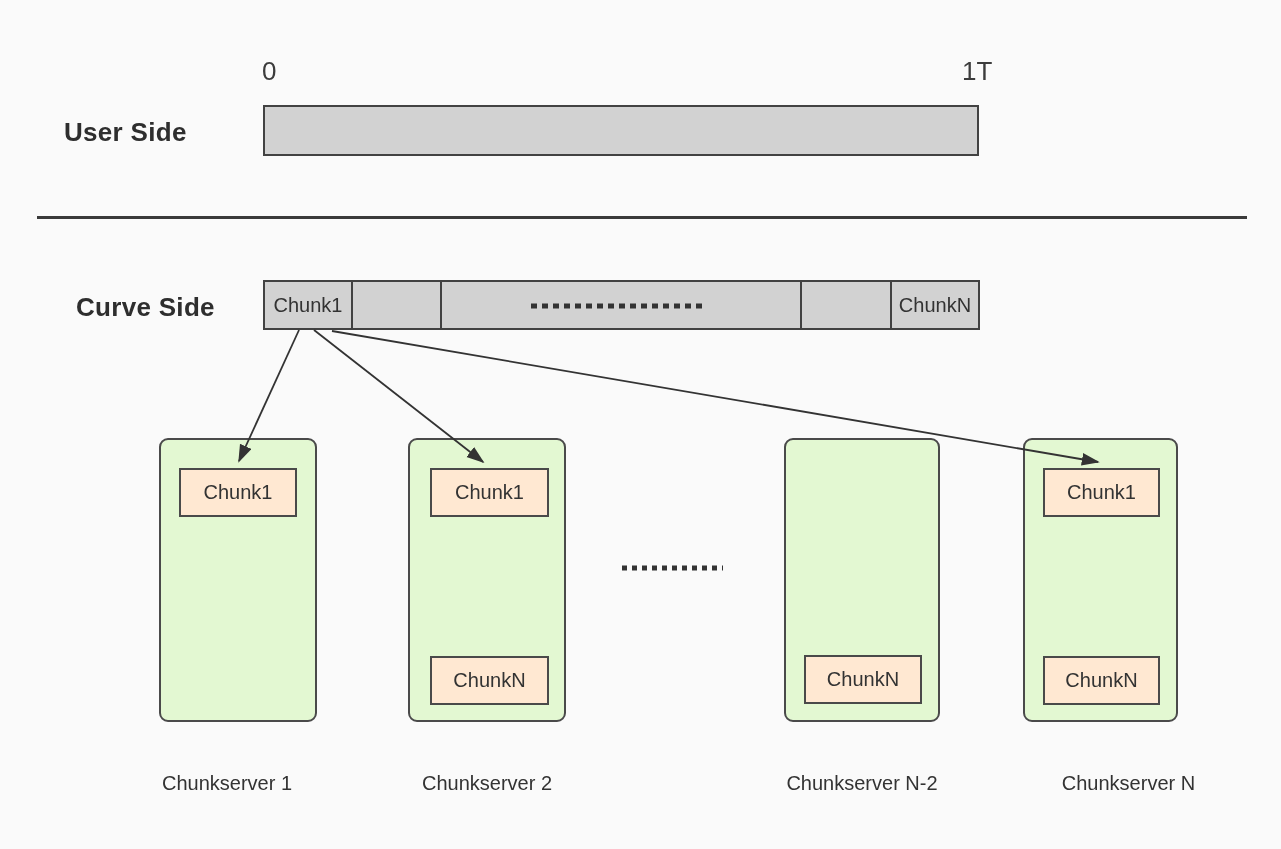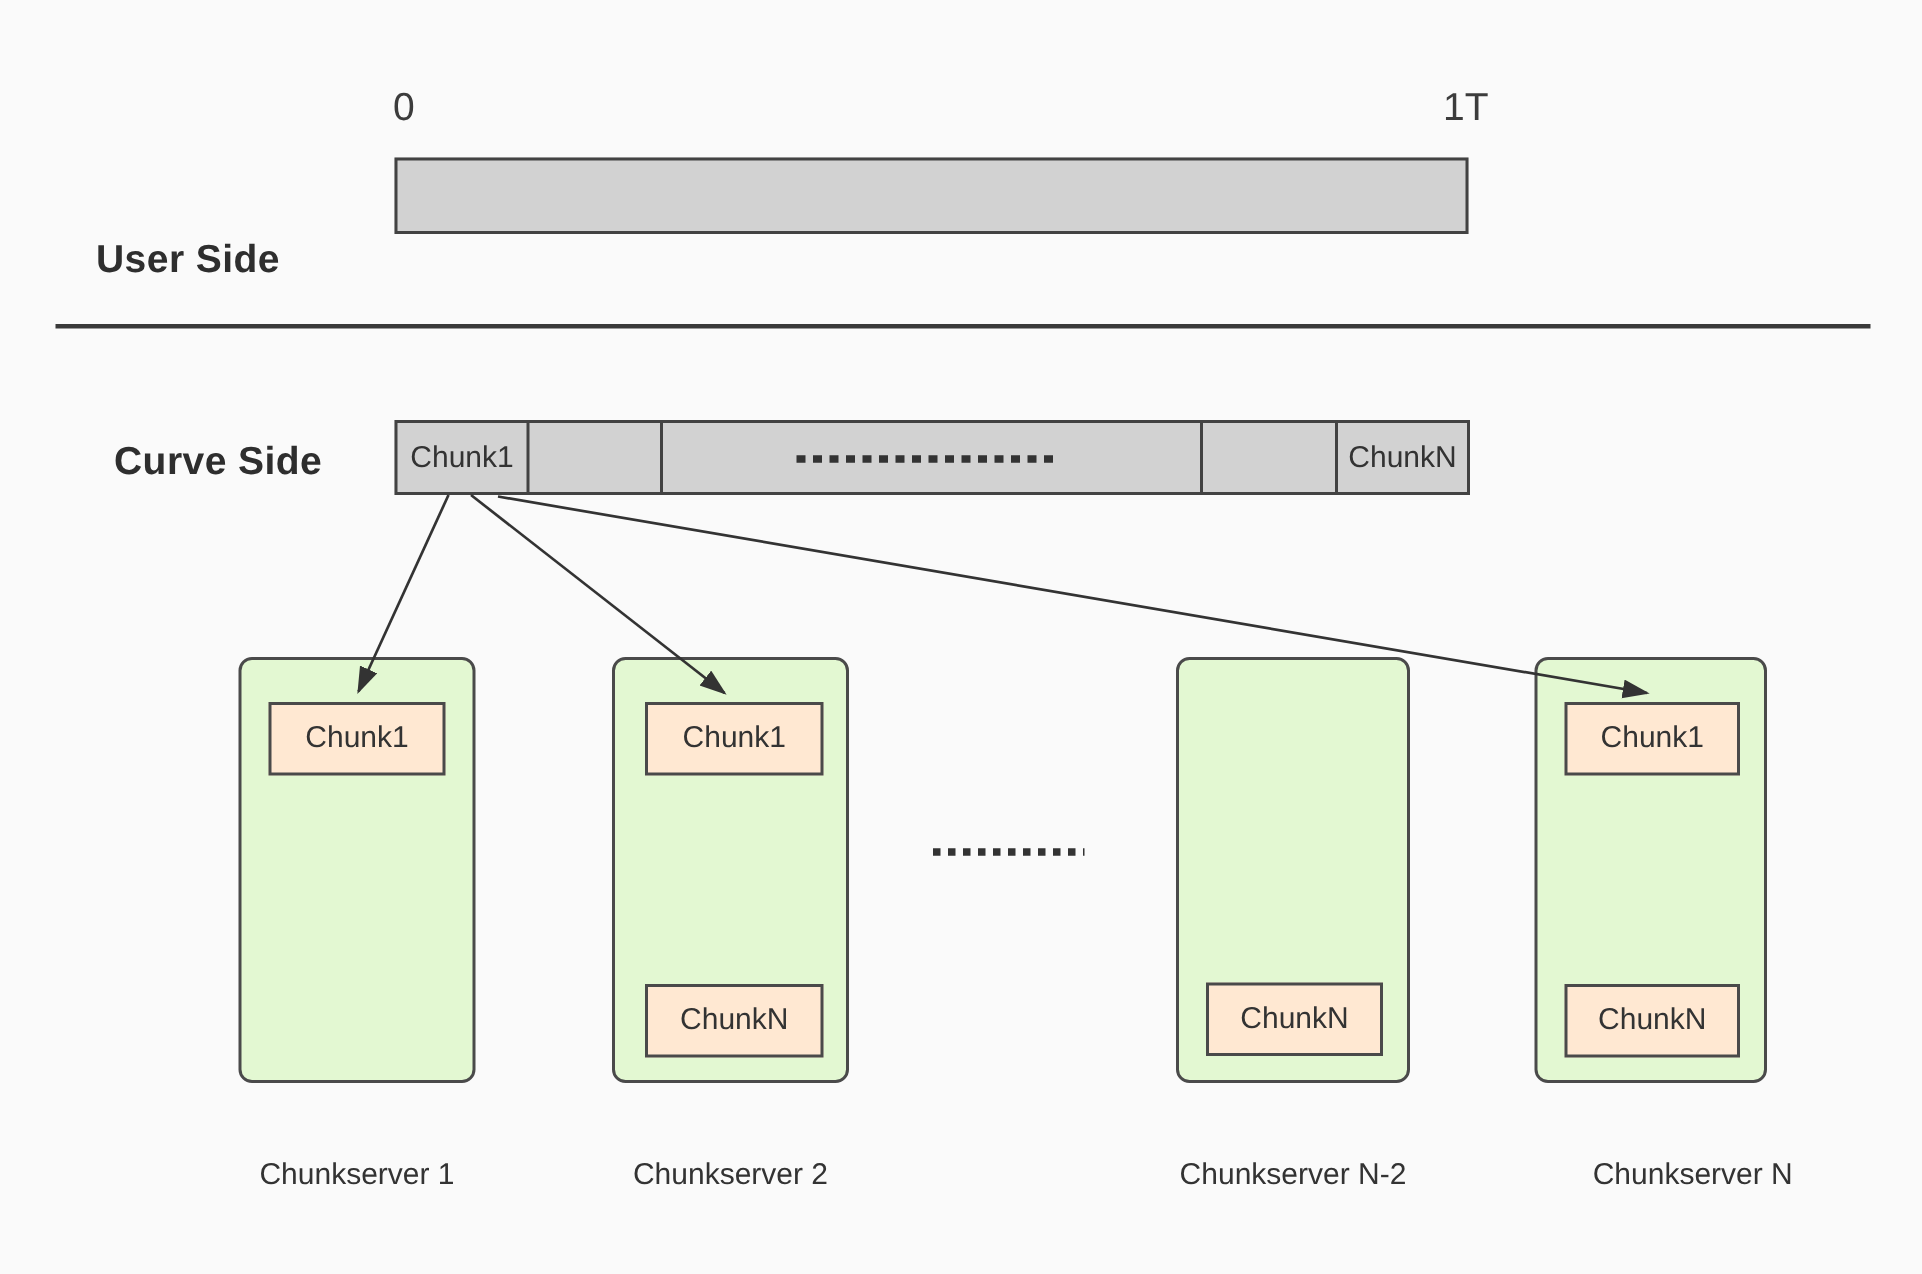--- a/index.html
+++ b/index.html
@@ -18,21 +18,21 @@
   .abs { position: absolute; }
 
   
   .side-label {
     font-size: 26px;
     font-weight: bold;
     color: #2e2e2e;
     letter-spacing: 0.3px;
     white-space: nowrap;
   }
-  .user-side-label  { left: 64px;  top: 117px; margin-top: 40px; }
+  .user-side-label  { left: 64px;  top: 117px; }
   .curve-side-label { left: 55px;  top: 292px; margin-left: 21px; }
 
   
   .range-label {
     font-size: 26px;
     color: #3c3c3c;
     white-space: nowrap;
   }
   .range-start { left: 262px; top: 56px; }
   .range-end   { left: 946px; top: 56px; margin-left: 16px; }
@@ -116,21 +116,21 @@
 
   
   .server-label {
     top: 772px;
     height: 24px;
     font-size: 20px;
     color: #333333;
     text-align: center;
     white-space: nowrap;
   }
-  .server-label-1  { left: 159px; width: 158px; }
+  .server-label-1  { left: 148px; width: 158px; }
   .server-label-2  { left: 408px; width: 158px; }
   .server-label-n1 { left: 784px; width: 156px; }
   .server-label-n  { left: 1051px; width: 155px; }
 
   
   .overlay {
     left: 0; top: 0;
     width: 1281px; height: 849px;
     pointer-events: none;
   }

